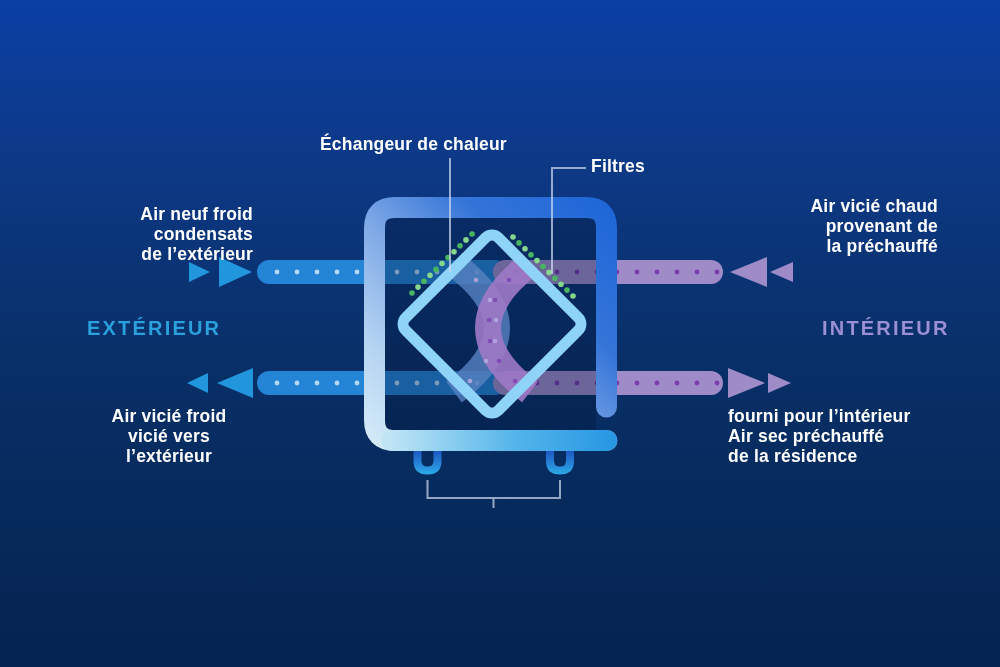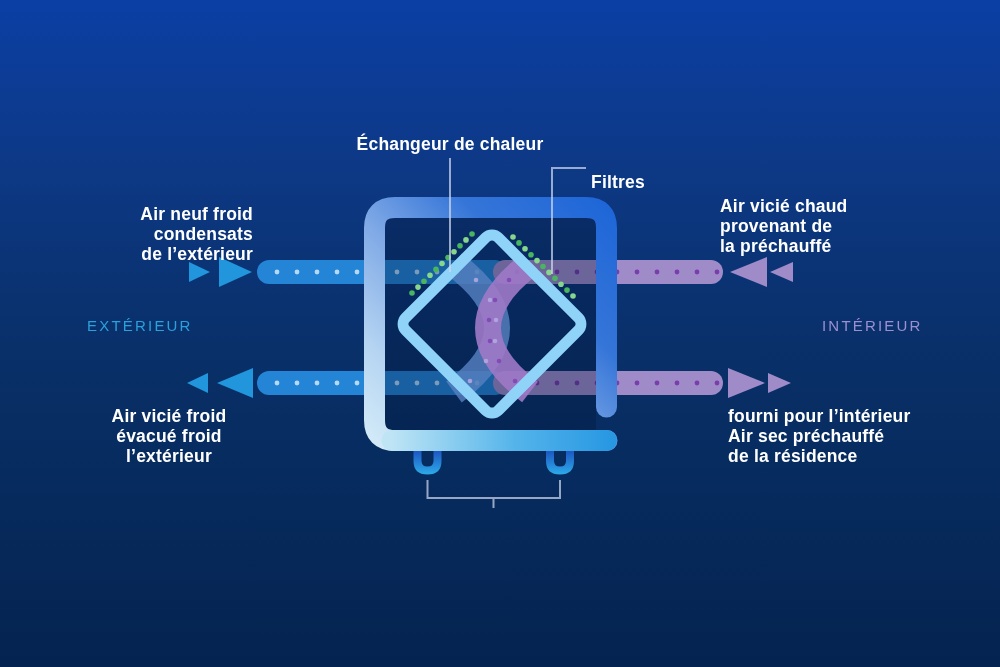--- a/index.html
+++ b/index.html
@@ -6,24 +6,24 @@
   .stage{
     position:relative;width:1000px;height:667px;overflow:hidden;
     background:linear-gradient(180deg,#0b3fa4 0%,#0d3884 26%,#093069 52%,#062a5c 76%,#052350 100%);
     font-family:"Liberation Sans",sans-serif;
   }
   .stage svg{position:absolute;left:0;top:0;}
   .lbl{
     position:absolute;color:#ffffff;font-weight:700;
     font-size:17.5px;line-height:20px;letter-spacing:.2px;
   }
-  .lbl.center{text-align:center}
+  .lbl.center{}
   .lbl.right{text-align:right}
   .zone{
-    position:absolute;font-weight:400;font-size:15px;letter-spacing:2.2px;
+    position:absolute;font-weight:700;font-size:20px;letter-spacing:2.2px;
   }
   #zone-exterior{color:var(--exterior-text,#2aa0dc)}
   #zone-interior{color:var(--interior-text,#9c8fd4)}
   
   .pipe-cold{fill:#2484d6}
   .pipe-warm{fill:var(--warm-air,#9e8bc8)}
   .tri-cold{fill:var(--cold-air,#2196dd)}
   .tri-warm{fill:var(--warm-air,#9e8bc8)}
   .pipe-dot-cold{fill:#cfe7fb;opacity:.85}
   .pipe-dot-warm{fill:#7b3cae}
@@ -200,41 +200,41 @@
 
     <g>
       <path class="thin-line" d="M450 158 L450 272"></path>
       <path class="thin-line" d="M586 168 L552 168 L552 274"></path>
       <path class="thin-line" d="M427.5 480 L427.5 498 L560 498 L560 480 M493.5 498 L493.5 508"></path>
     </g>
   </svg>
 
   <div class="lbl center" id="lbl-heat-exchanger" style="left:320px;top:134px;width:260px;">Échangeur de chaleur</div>
 
-  <div class="lbl" id="lbl-filters" style="left:591px;top:172px;">Filtres</div>
+  <div class="lbl" id="lbl-filters" style="left:591px;top:156px;">Filtres</div>
 
   <div class="lbl right" style="left:85px;top:204px;width:168px;">
     <div>Air neuf froid</div>
     <div>condensats</div>
     <div>de l’extérieur</div>
   </div>
 
-  <div class="lbl" style="left:720px;top:196px;width:190px;">
+  <div class="lbl" style="left:748px;top:196px;width:190px;text-align:right;">
     <div>Air vicié chaud</div>
     <div>provenant de</div>
     <div>la préchauffé</div>
   </div>
 
   <div class="zone" id="zone-exterior" style="left:87px;top:317px;">EXTÉRIEUR</div>
 
   <div class="zone" id="zone-interior" style="left:822px;top:317px;text-align:right;">INTÉRIEUR</div>
 
   <div class="lbl right" style="left:85px;top:406px;width:168px;text-align:center;">
     <div>Air vicié froid</div>
-    <div>évacué froid</div>
+    <div>vicié vers</div>
     <div>l’extérieur</div>
   </div>
 
   <div class="lbl" style="left:728px;top:406px;width:210px;">
     <div>fourni pour l’intérieur</div>
     <div>Air sec préchauffé</div>
     <div>de la résidence</div>
   </div>
 
 

